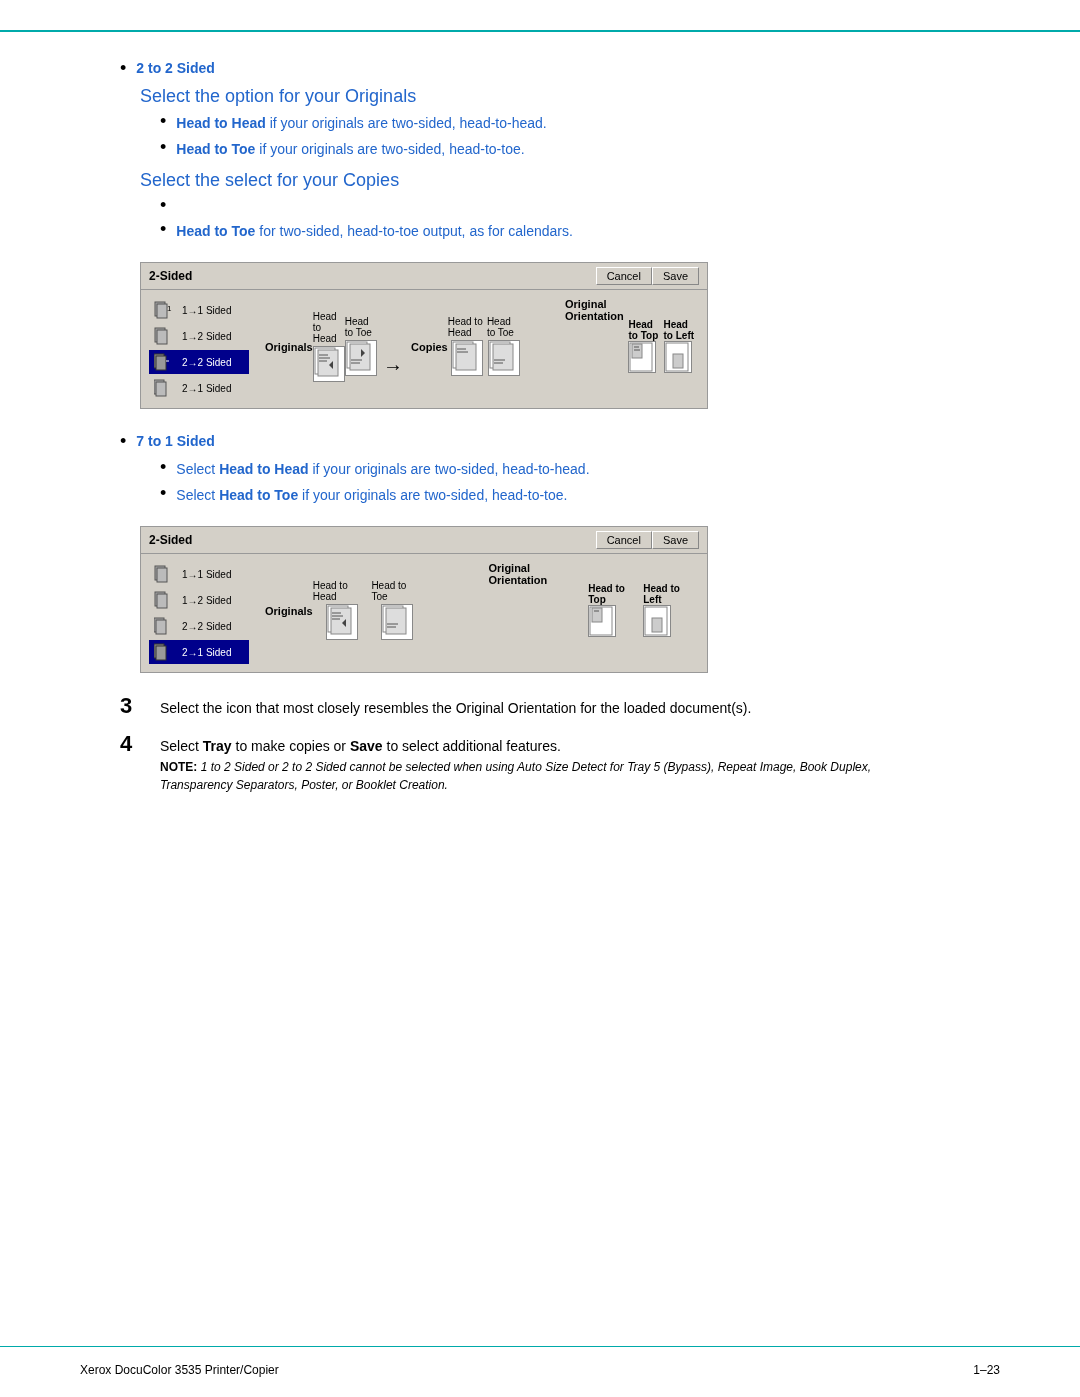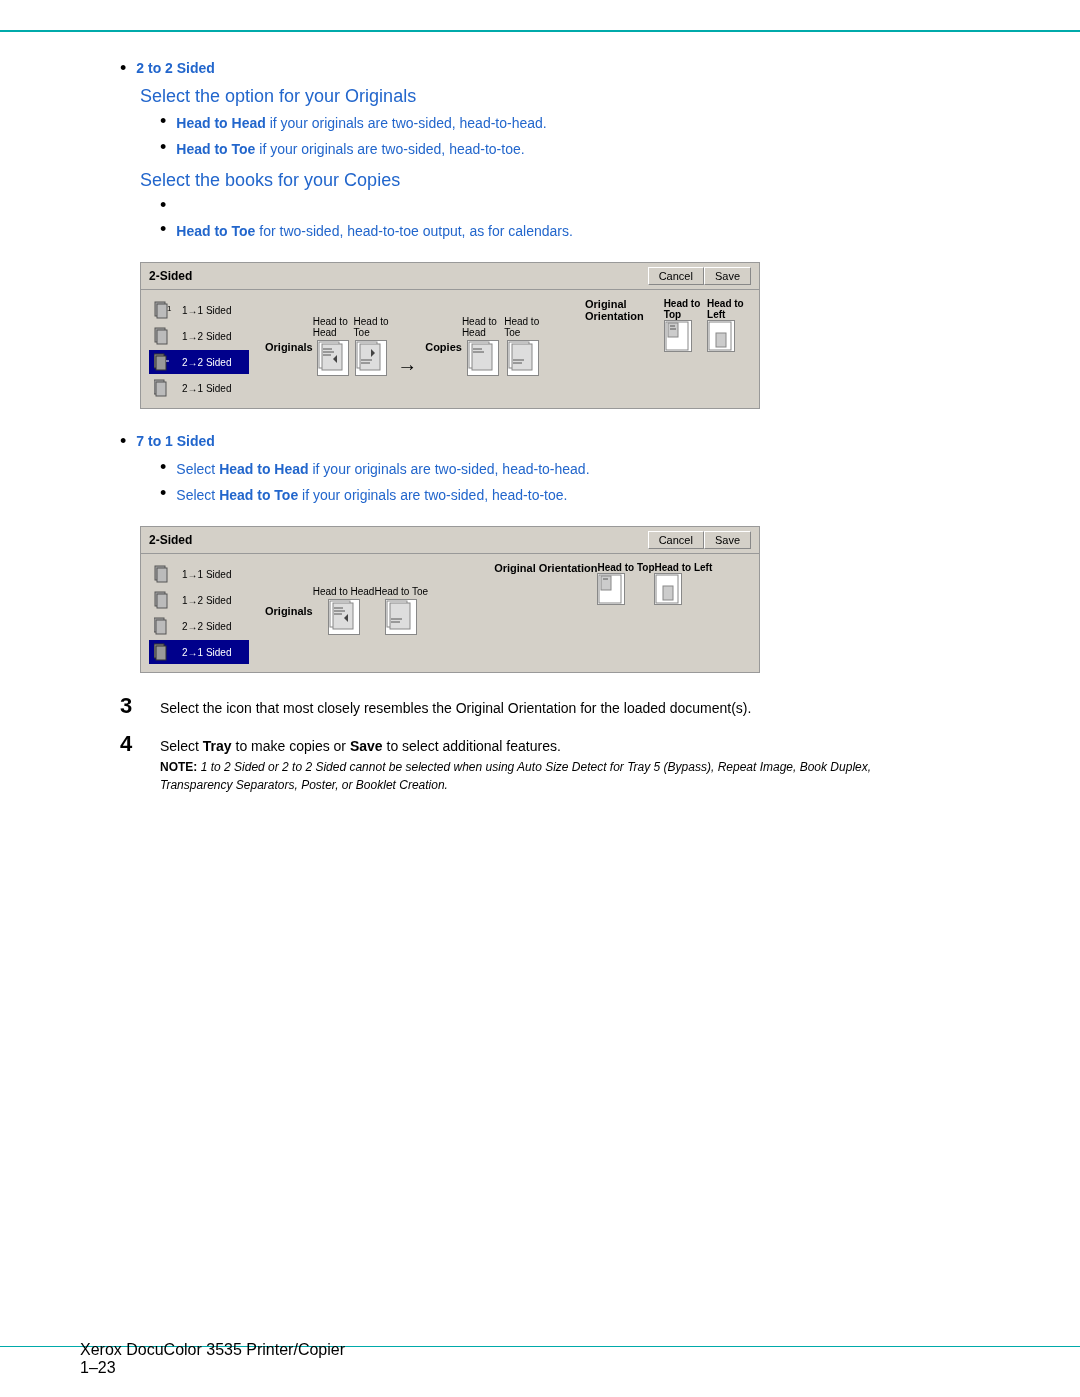--- a/index.html
+++ b/index.html
@@ -82,21 +82,21 @@
       display: flex;
       align-items: flex-start;
       margin-bottom: 5px;
     }
 
     
     .ui-panel {
       border: 1px solid #999;
       background: #d4d0c8;
       margin: 16px 12px 24px 0;
-      width: 620px;
+      width: 568px;
       margin-left: 20px;
     }
     .ui-panel-header {
       background: #d4d0c8;
       border-bottom: 1px solid #999;
       padding: 4px 8px;
       display: flex;
       justify-content: space-between;
       align-items: center;
     }
@@ -180,21 +180,21 @@
       min-width: 130px;
       padding-left: 28px;
     }
     .orientation-header {
       font-size: 11px;
       font-weight: bold;
       margin-bottom: 4px;
     }
     .orient-row {
       display: flex;
-      align-items: flex-start;
+      align-items: center;
       margin-bottom: 6px;
       gap: 6px;
     }
     .orient-label {
       font-size: 10px;
       font-weight: bold;
     }
     .orient-box {
       width: 28px;
       height: 32px;
@@ -233,23 +233,22 @@
       font-weight: bold;
     }
     .footer {
       position: absolute;
       bottom: 20px;
       left: 0;
       right: 0;
       display: flex;
       justify-content: space-between;
       padding: 0 80px;
-      font-size: 16px;
+      font-size: 12px;
       color: #000;
-      flex-direction: column;
     }
   </style>
 </head>
 <body>
 
 <div class="page-container">
   <div class="top-border"></div>
 
   <div class="main-content">
 
@@ -269,21 +268,21 @@
           </span>
         </div>
         <div class="sub-bullet-item">
           <span class="bullet-dot">•</span>
           <span class="bullet-text">
             <strong>Head to Toe</strong><span> if your originals are two-sided, head-to-toe.</span>
           </span>
         </div>
       </div>
 
-      <div class="sub-heading">Select the books for your Copies</div>
+      <div class="sub-heading">Select the select for your Copies</div>
 
       <div class="sub-bullets">
         <div class="sub-bullet-item">
           <span class="bullet-dot">•</span>
         </div>
         <div class="sub-bullet-item">
           <span class="bullet-dot">•</span>
           <span class="bullet-text">
             <strong>Head to Toe</strong><span> for two-sided, head-to-toe output, as for calendars.</span>
           </span>

